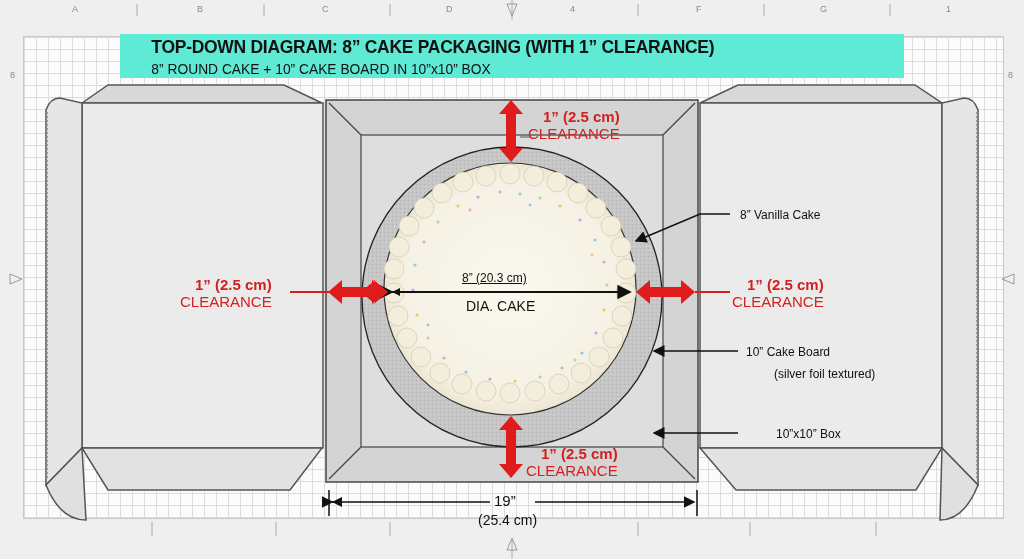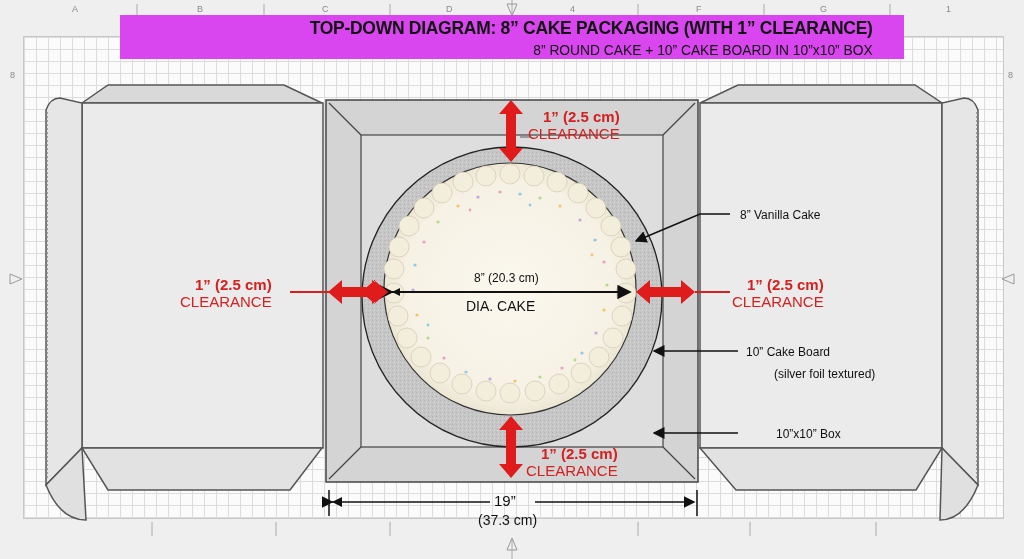--- a/index.html
+++ b/index.html
@@ -1,21 +1,21 @@
 <!DOCTYPE html>
 <html><head>
 <meta charset="utf-8">
 <style>
   html,body{margin:0;padding:0;}
   body{width:1024px;height:559px;background:#efefef;position:relative;overflow:hidden;font-family:"Liberation Sans",sans-serif;}
   .sheet{position:absolute;left:23px;top:36px;width:979px;height:481px;background-color:#fbfbfb;
     background-image:linear-gradient(#dcdcdc 1px,transparent 1px),linear-gradient(90deg,#dcdcdc 1px,transparent 1px);
     background-size:12px 12px;border:1px solid #c8c8c8;}
   .ruler-lbl{position:absolute;top:4px;font-size:9px;color:#888;}
-  .title-box{position:absolute;left:120px;top:15px;width:784px;height:44px;background:#d946ef;text-align:right;}
+  .title-box{position:absolute;left:120px;top:34px;width:784px;height:44px;background:#5eead4;text-align:left;}
   .title{font-weight:bold;font-size:19px;color:#111;letter-spacing:-0.3px;margin-top:2px;transform:scaleX(0.92);}
   .subtitle{font-size:15px;color:#111;margin-top:2px;transform:scaleX(0.92);}
   svg{position:absolute;left:0;top:0;}
   .lbl{position:absolute;font-size:12px;color:#111;line-height:20px;white-space:nowrap;}
   .red{color:#d42020;font-size:15px;line-height:17px;text-align:right;}
   .red b{font-weight:bold;}
 </style>
 </head>
 <body>
 
@@ -215,24 +215,24 @@
 </div>
 <div class="lbl red" style="left:732px;top:276px;">
   <b>1” (2.5 cm)</b><br>
   <span>CLEARANCE</span>
 </div>
 <div class="lbl red" style="left:526px;top:445px;">
   <b>1” (2.5 cm)</b><br>
   <span>CLEARANCE</span>
 </div>
 
-<div class="lbl" style="left:474px;top:268px;">8” (20.3 cm)</div>
+<div class="lbl" style="left:462px;top:268px;text-decoration:underline;">8” (20.3 cm)</div>
 <div class="lbl" style="left:466px;top:296px;font-size:14px;">DIA. CAKE</div>
 
 <div class="lbl" style="left:740px;top:205px;">8” Vanilla Cake</div>
 <div class="lbl" style="left:746px;top:342px;">
   <span>10” Cake Board</span>
 </div>
 <div class="lbl" style="left:734px;top:364px;margin-left:40px;">(silver foil textured)</div>
 <div class="lbl" style="left:776px;top:424px;">10”x10” Box</div>
 
 <div class="lbl" style="left:494px;top:491px;font-size:15px;">19”</div>
-<div class="lbl" style="left:478px;top:510px;font-size:14px;">(37.3 cm)</div>
+<div class="lbl" style="left:478px;top:510px;font-size:14px;">(25.4 cm)</div>
 
 </body></html>

